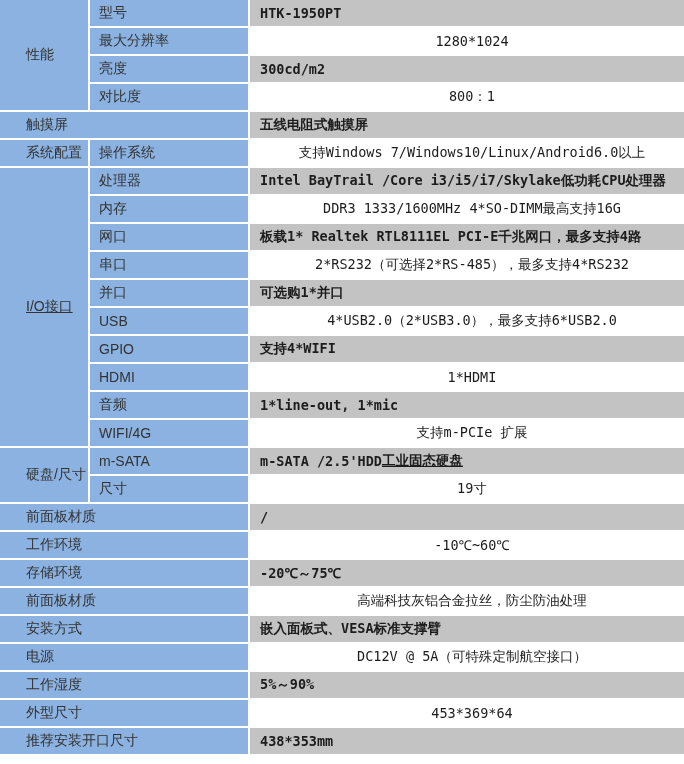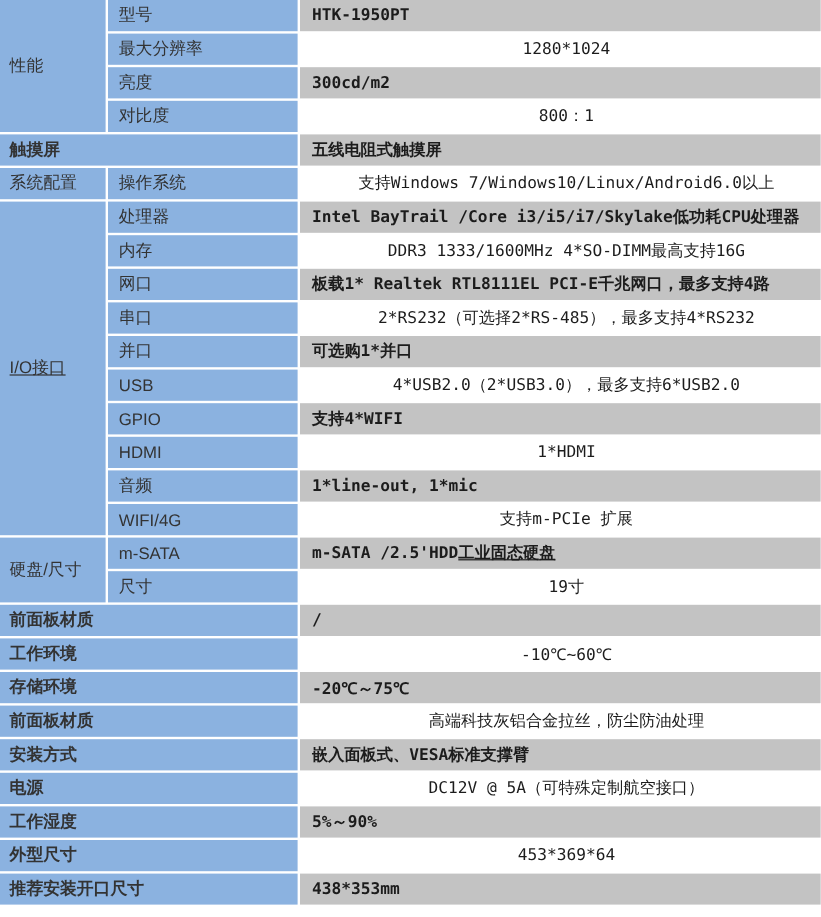--- a/index.html
+++ b/index.html
@@ -22,26 +22,25 @@
     display: flex;
     align-items: center;
     overflow: hidden;
     white-space: nowrap;
     box-sizing: border-box;
   }
   .cat {
     background: var(--blue, #8bb2e0);
     color: var(--label-text, #333333);
     font-size: 14px;
-    padding-left: 8px;
+    padding-left: 26px;
     grid-column: 1;
   }
   .cat.merged {
     grid-column: 1 / span 2;
-    font-weight: bold;
   }
   .sub {
     background: var(--blue, #8bb2e0);
     color: var(--label-text, #333333);
     font-size: 14px;
     padding-left: 9px;
     grid-column: 2;
   }
   .val {
     grid-column: 3;

